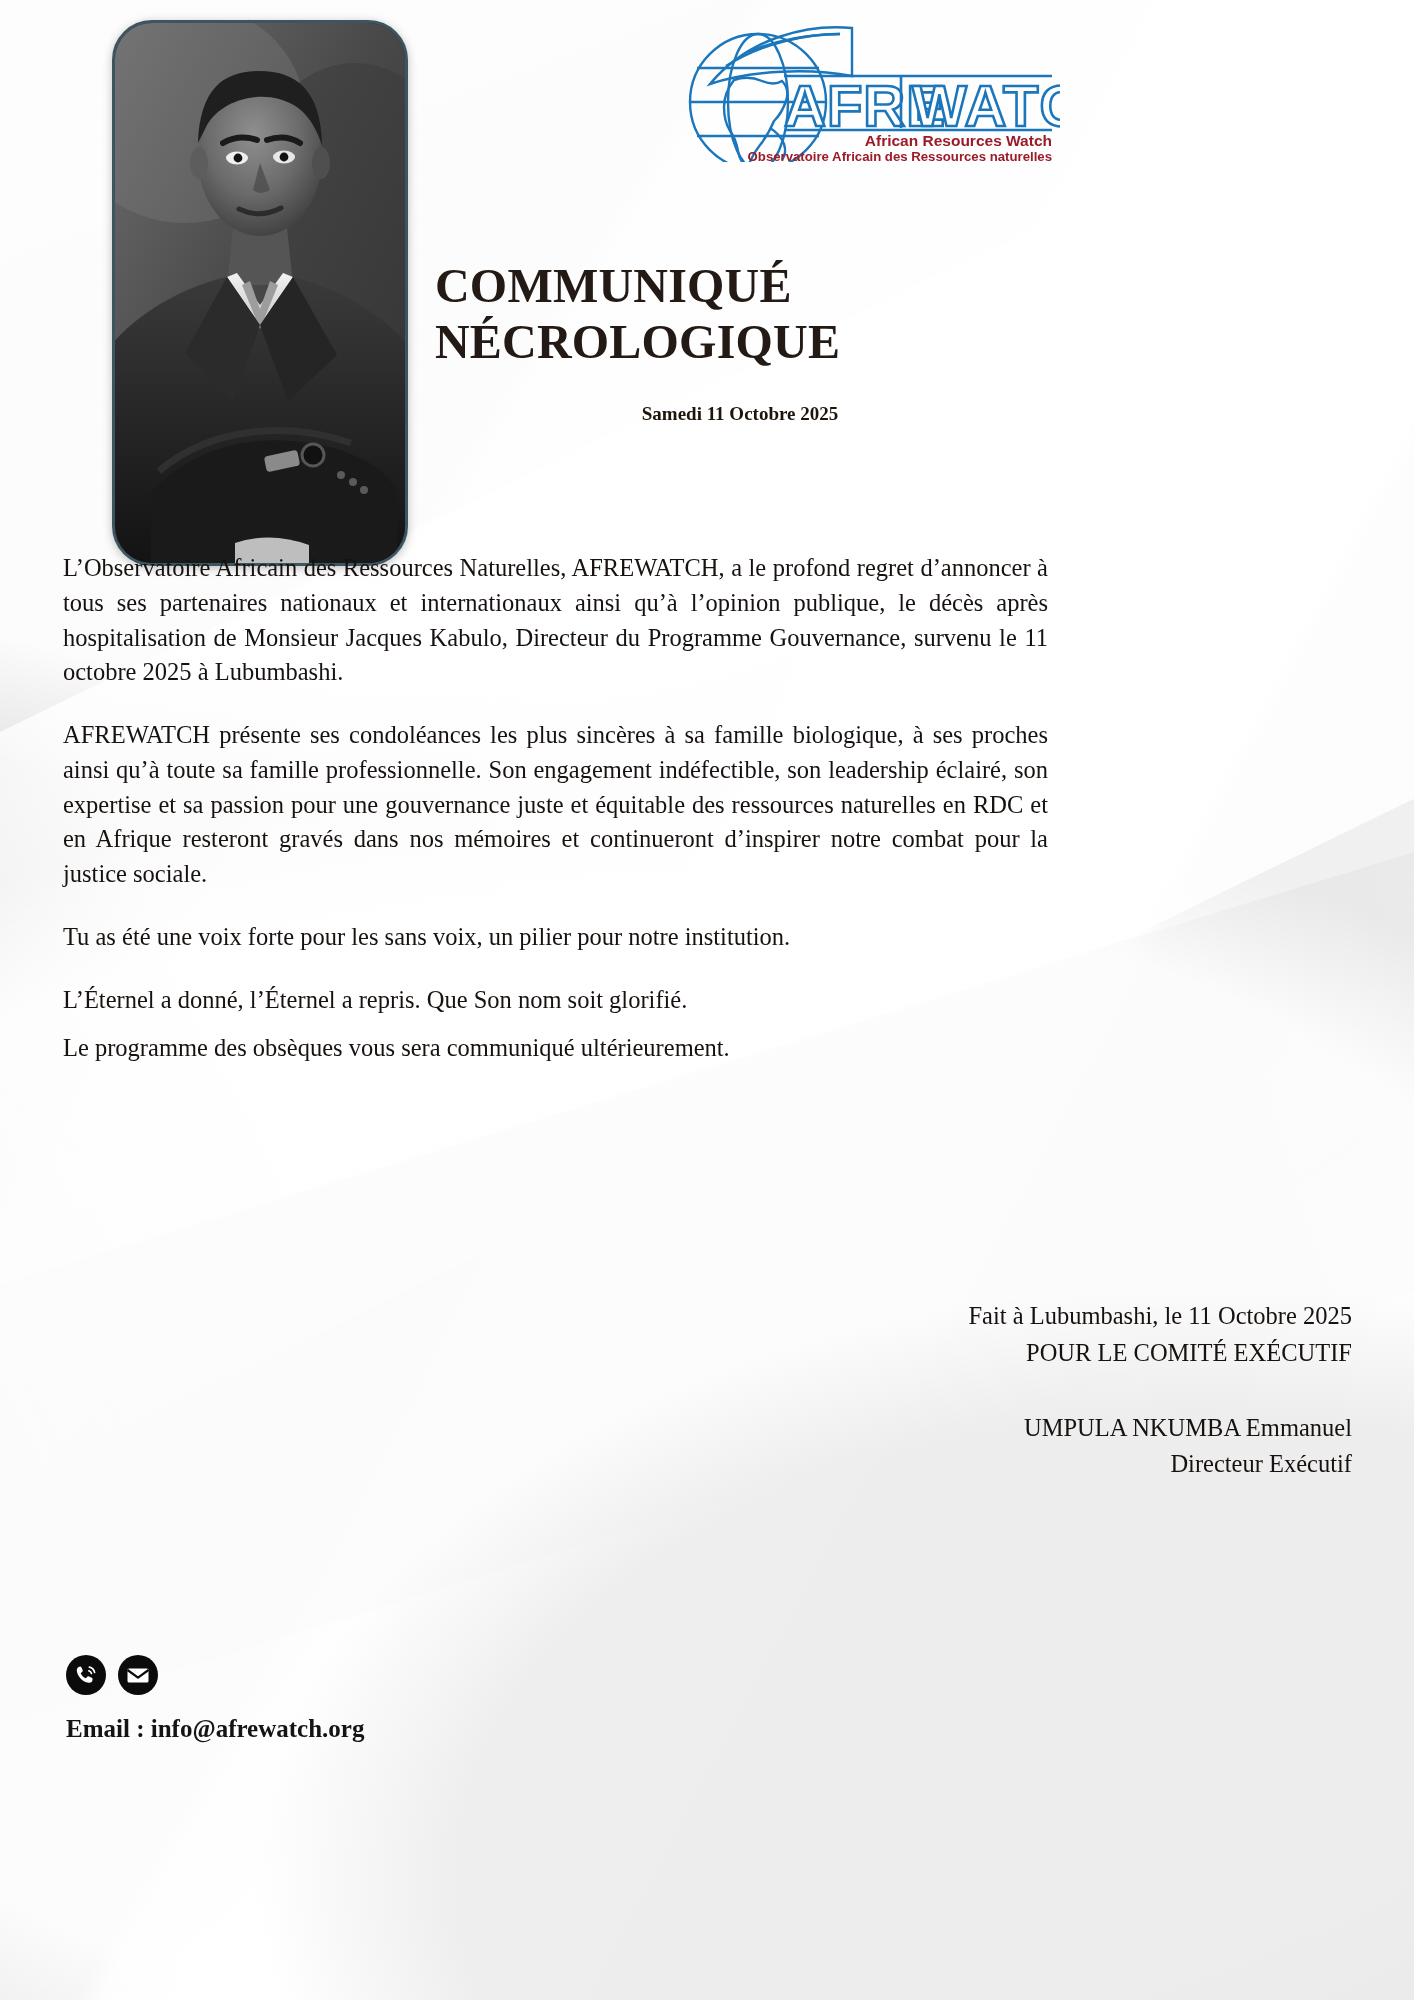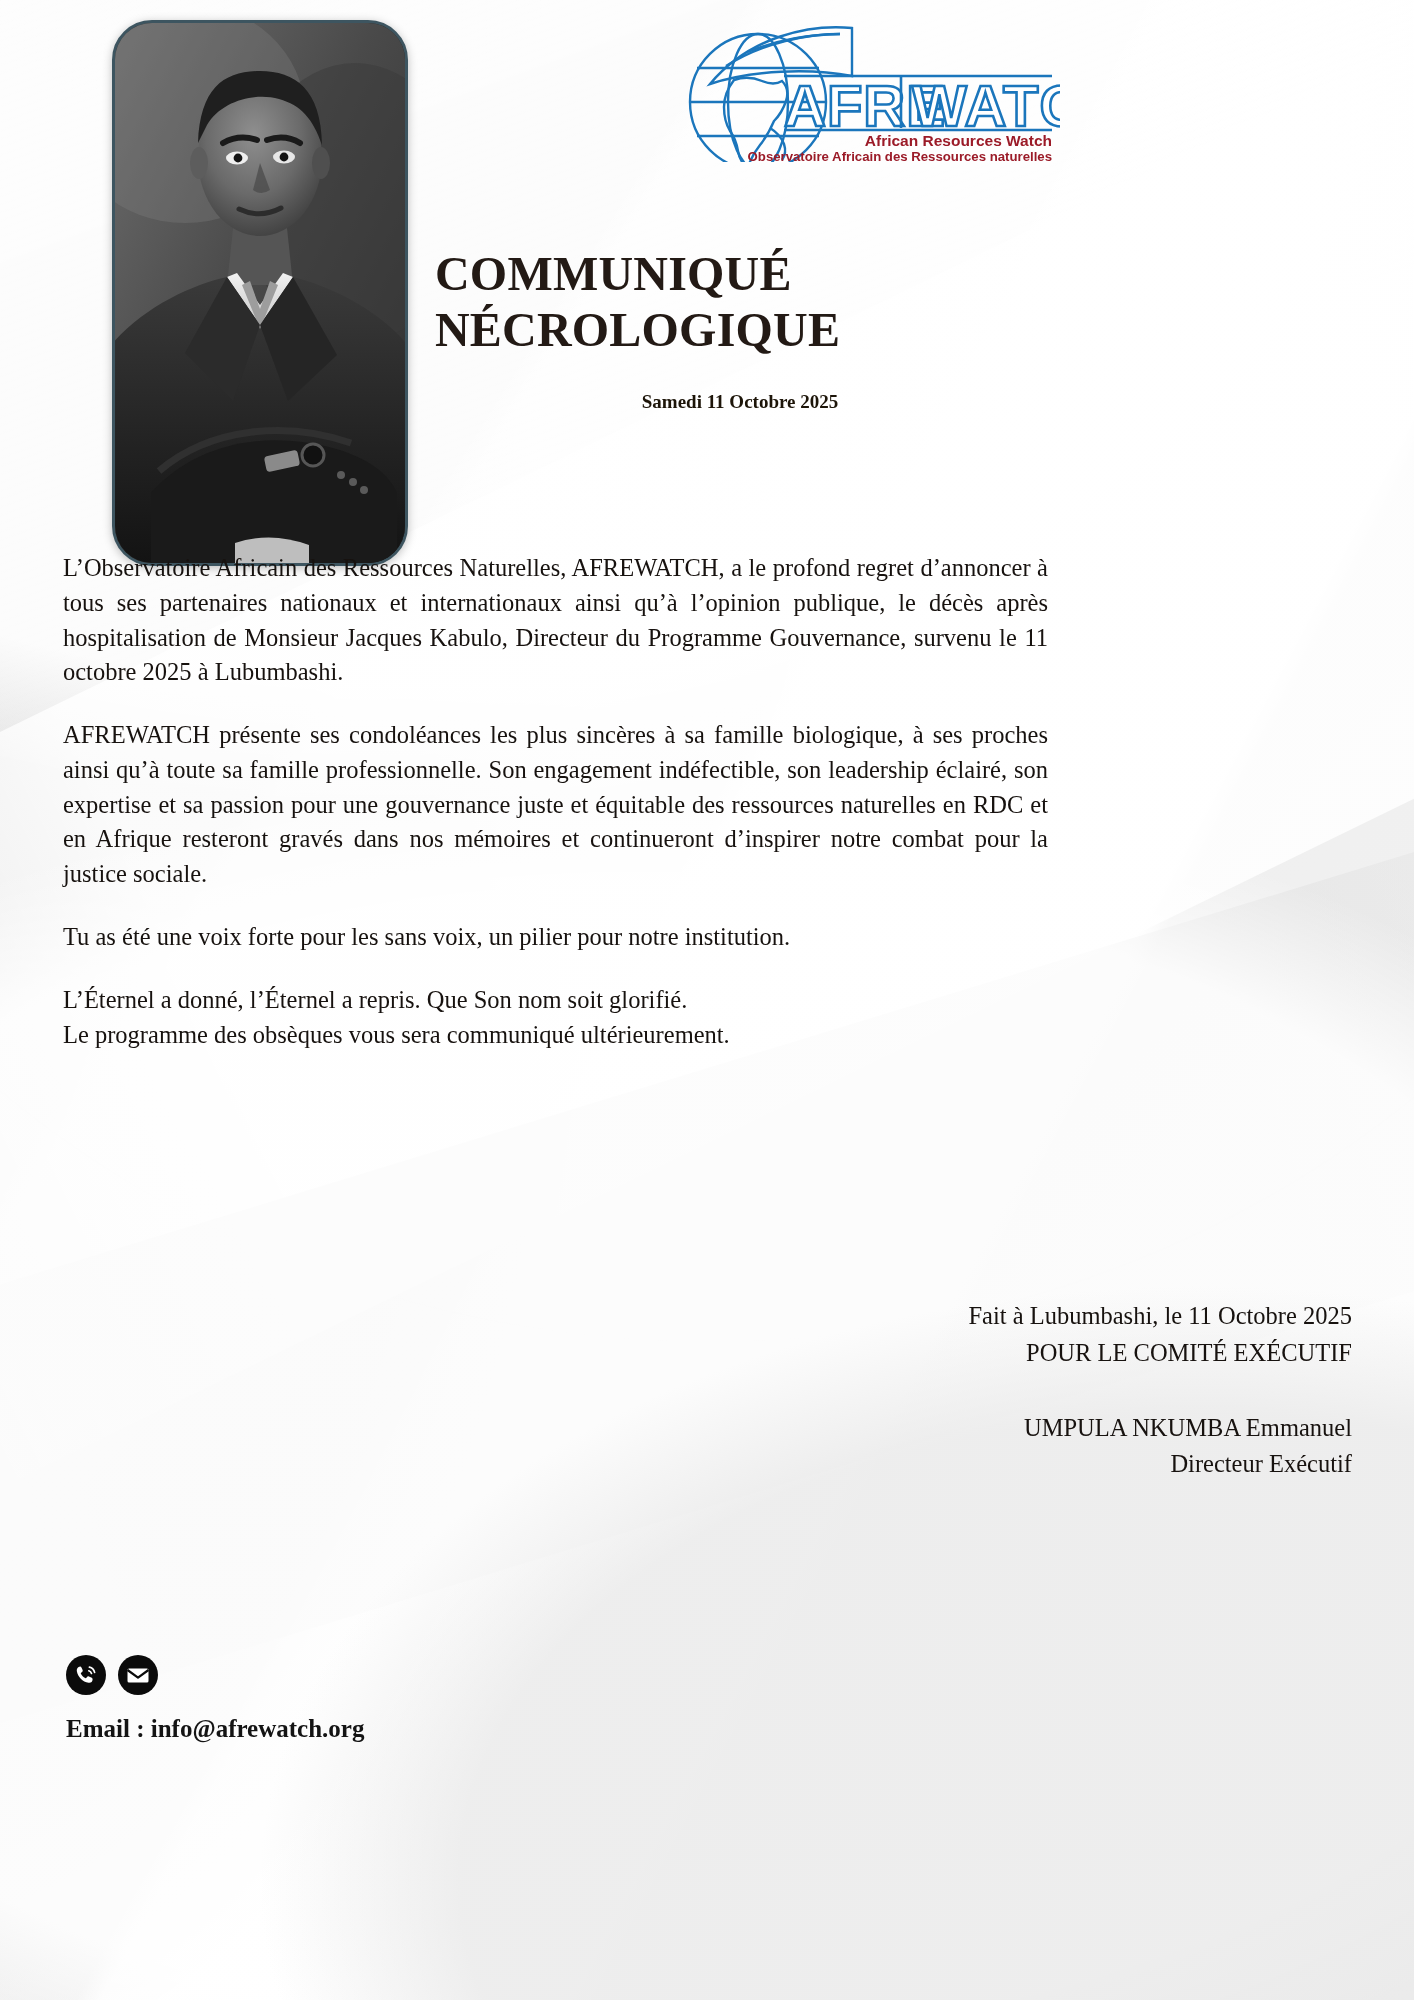--- a/index.html
+++ b/index.html
@@ -53,38 +53,38 @@
     box-shadow:0 2px 10px rgba(0,0,0,.25);
     background:#2a2a2a;
   }
   .portrait svg{display:block;width:100%;height:100%;}
 
   
   .logo{position:absolute;left:680px;top:22px;width:380px;height:140px;text-decoration:underline;}
   .logo svg{display:block;width:100%;height:100%;}
 
   
-  .title-block{position:absolute;left:435px;top:246px;width:600px;}
+  .title-block{position:absolute;left:435px;top:258px;width:600px;}
   .title-line{
     font-size:48px;font-weight:bold;line-height:1.16;
     color:#231a15;letter-spacing:.2px;
   }
   .subdate{
     margin-top:34px;font-size:19px;font-weight:bold;color:#1d1509;
     text-align:center;padding-left:10px;
   }
 
   
   .body{
     position:absolute;left:63px;top:551px;width:985px;
     font-size:24.5px;line-height:1.42;color:#17120f;
   }
   .body p{margin:0 0 28px 0;text-align:justify;}
   .body p.left{text-align:left;}
-  .body p.tight{margin-bottom:0;}
+  .body p.tight{margin-bottom:13px;}
 
   
   .signature{
     position:absolute;right:62px;top:1258px;width:520px;
     text-align:right;font-size:24.5px;line-height:1.5;color:#17120f;margin-top:40px;
   }
   .signature .gap{height:38px;}
 
   
   .contact{position:absolute;left:66px;top:1655px;}

